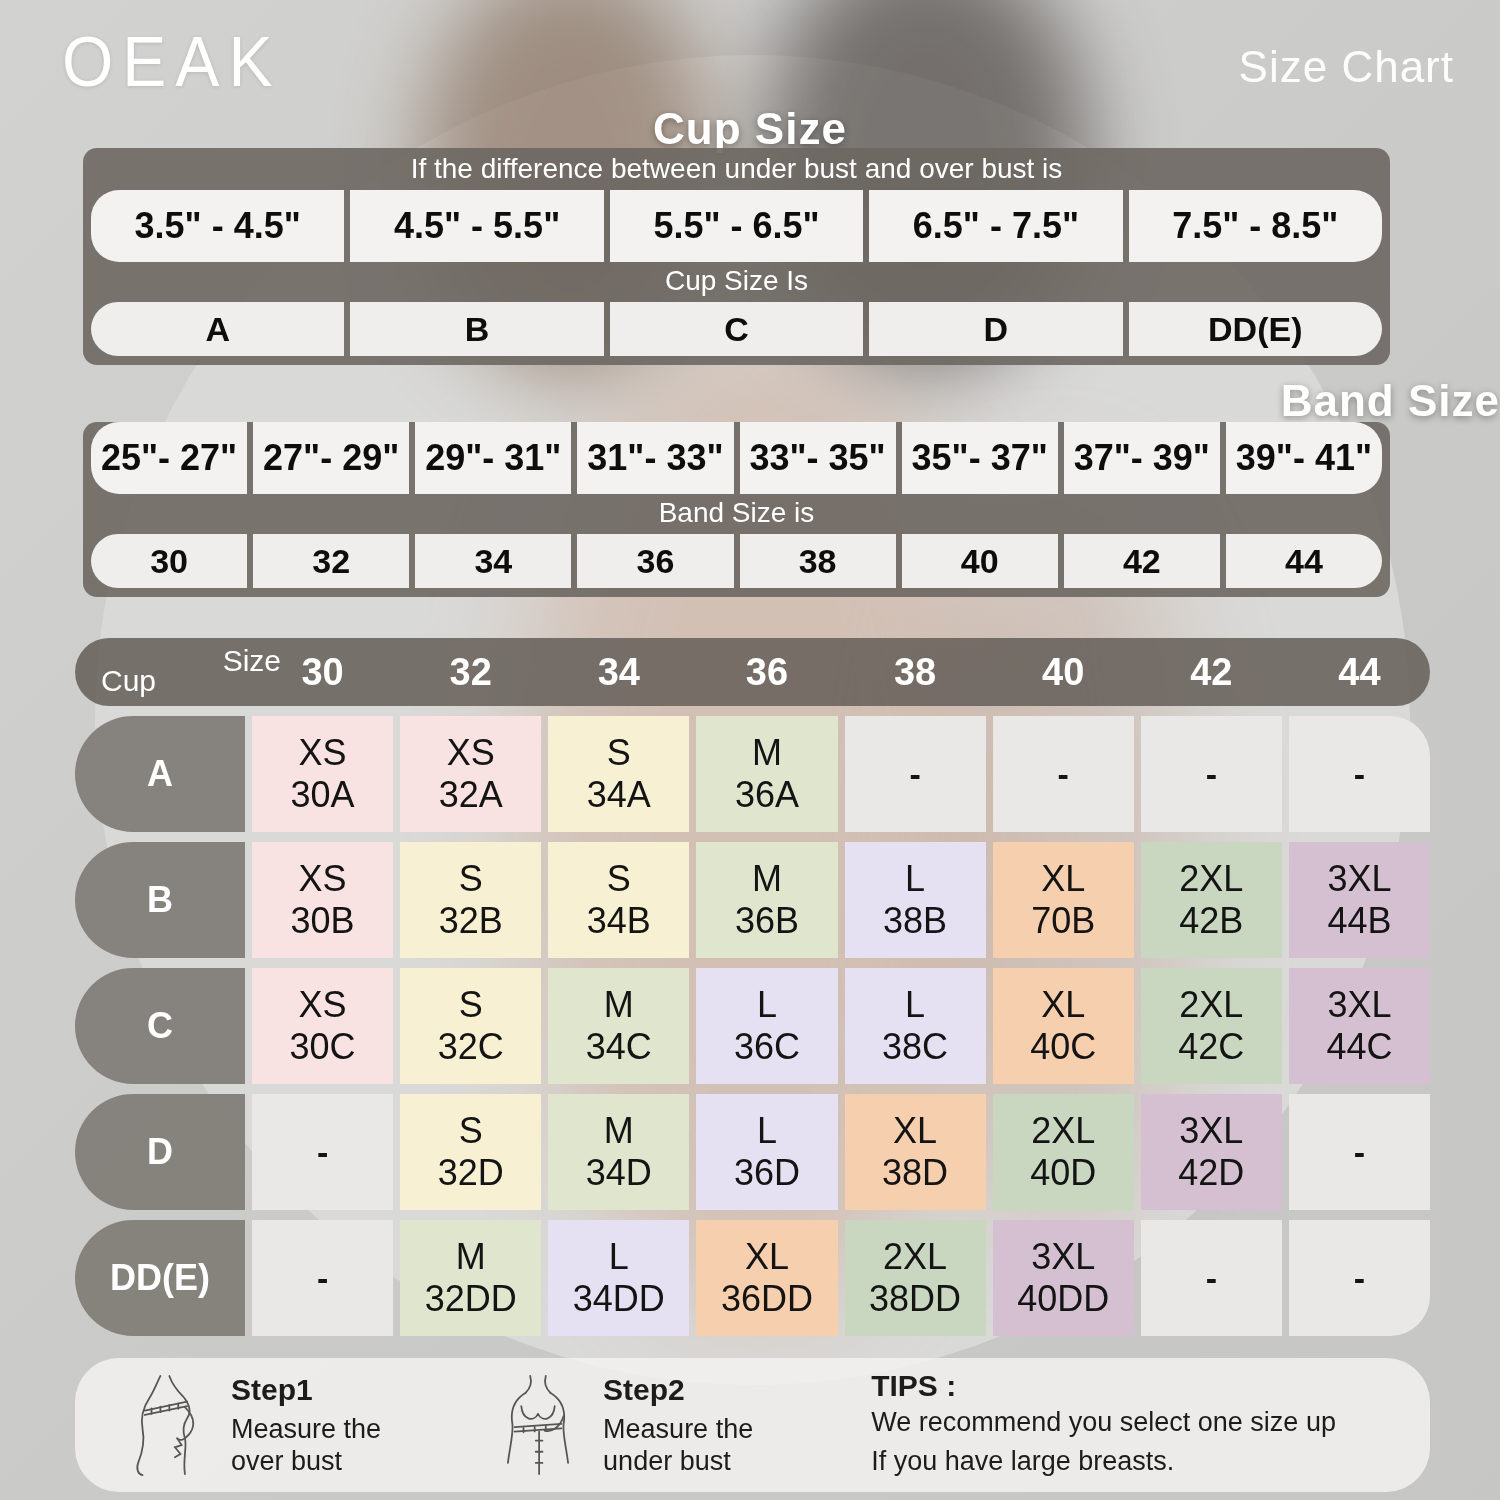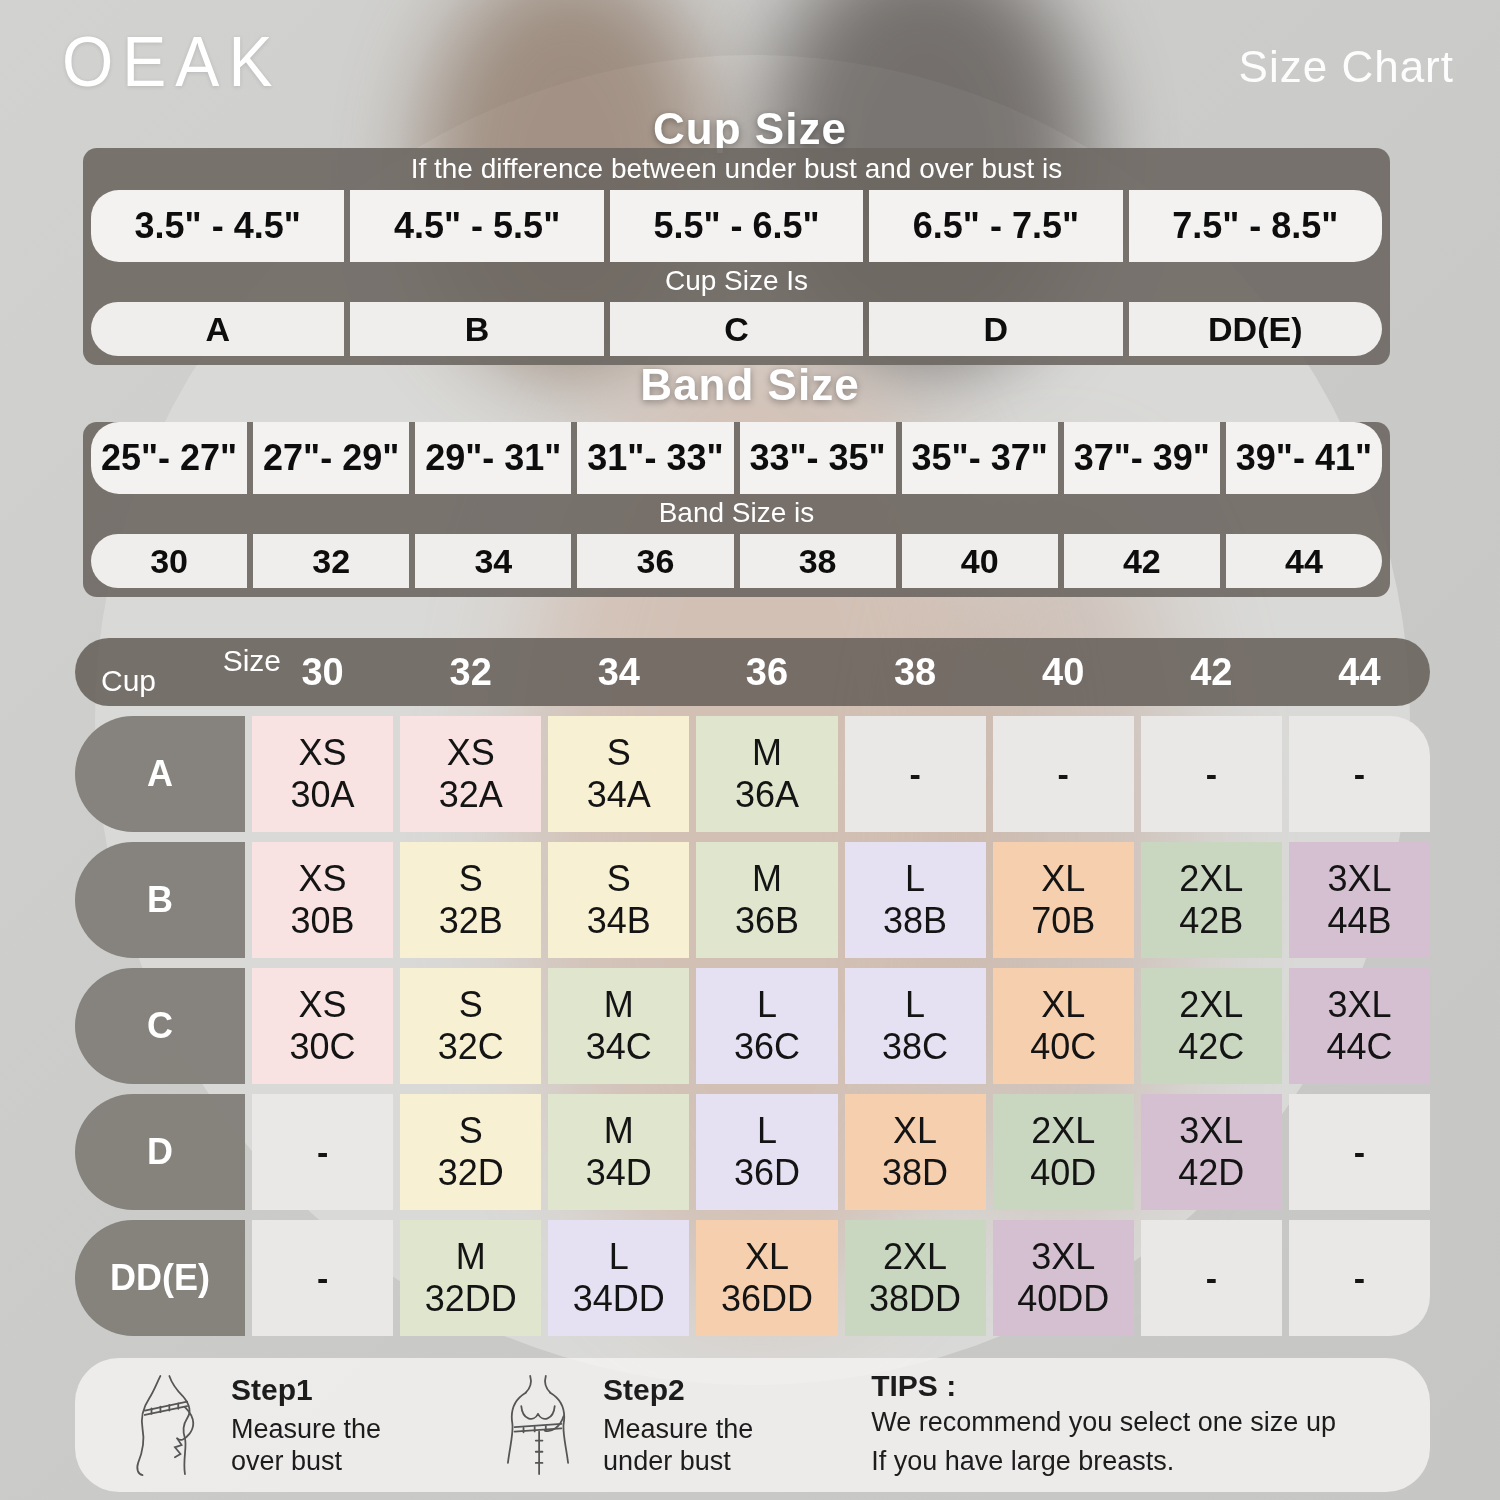--- a/index.html
+++ b/index.html
@@ -18,21 +18,21 @@
   .blob.skin2{left:930px;top:480px;width:260px;height:760px;background:#b9917b;opacity:.30;filter:blur(55px);}
 
   .brand{position:absolute;left:62px;top:24px;color:#fff;font-size:66px;font-weight:500;
     letter-spacing:9px;transform:scaleY(1.06);text-shadow:0 1px 4px rgba(0,0,0,.12);}
   .pagetitle{position:absolute;right:46px;top:42px;color:#fdfdfd;font-size:44px;font-weight:400;
     letter-spacing:1px;}
 
   .sec-title{position:absolute;left:0;width:100%;text-align:center;color:#fff;font-size:44px;
     font-weight:700;text-shadow:0 2px 7px rgba(0,0,0,.35);letter-spacing:1px;margin-top:20px;}
   #cup-title{top:84px;}
-  #band-title{top:340px;}
+  #band-title{top:356px;text-align:right;}
 
   .tableblock{position:absolute;left:75px;width:1307px;box-sizing:border-box;
     background:rgba(109,103,98,.9);border-radius:14px;padding:0 8px 9px;margin-left:8px;}
   #cup-table{top:148px;}
   #band-table{top:422px;}
   .tbl-caption{height:42px;line-height:42px;text-align:center;color:#fff;font-size:28px;}
   .tbl-caption.small{height:40px;line-height:38px;}
   .tbl-row{display:grid;gap:6px;}
   .tbl-row.cols5{grid-template-columns:repeat(5,1fr);}
   .tbl-row.cols8{grid-template-columns:repeat(8,1fr);}

